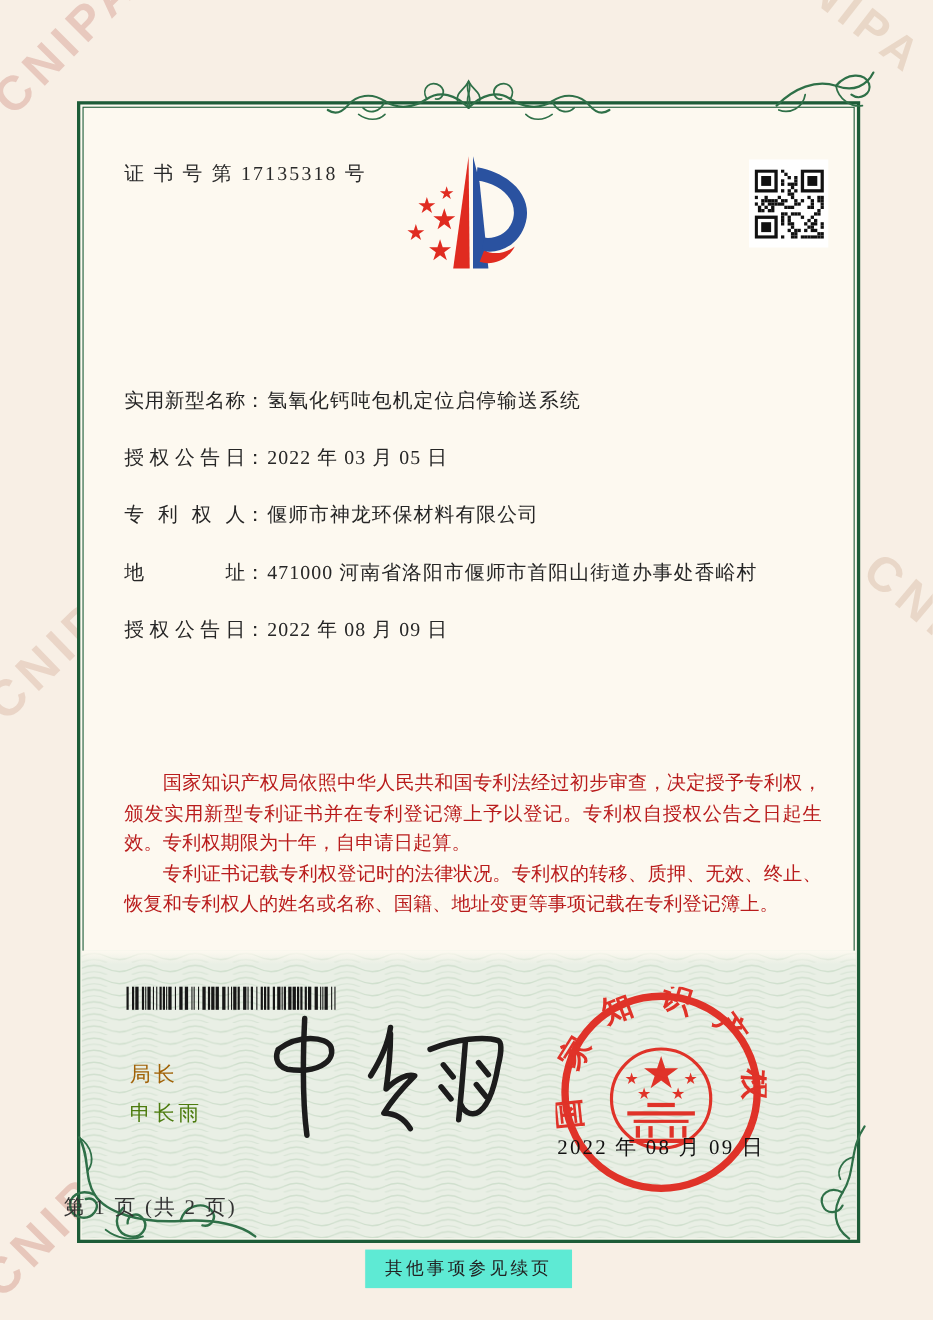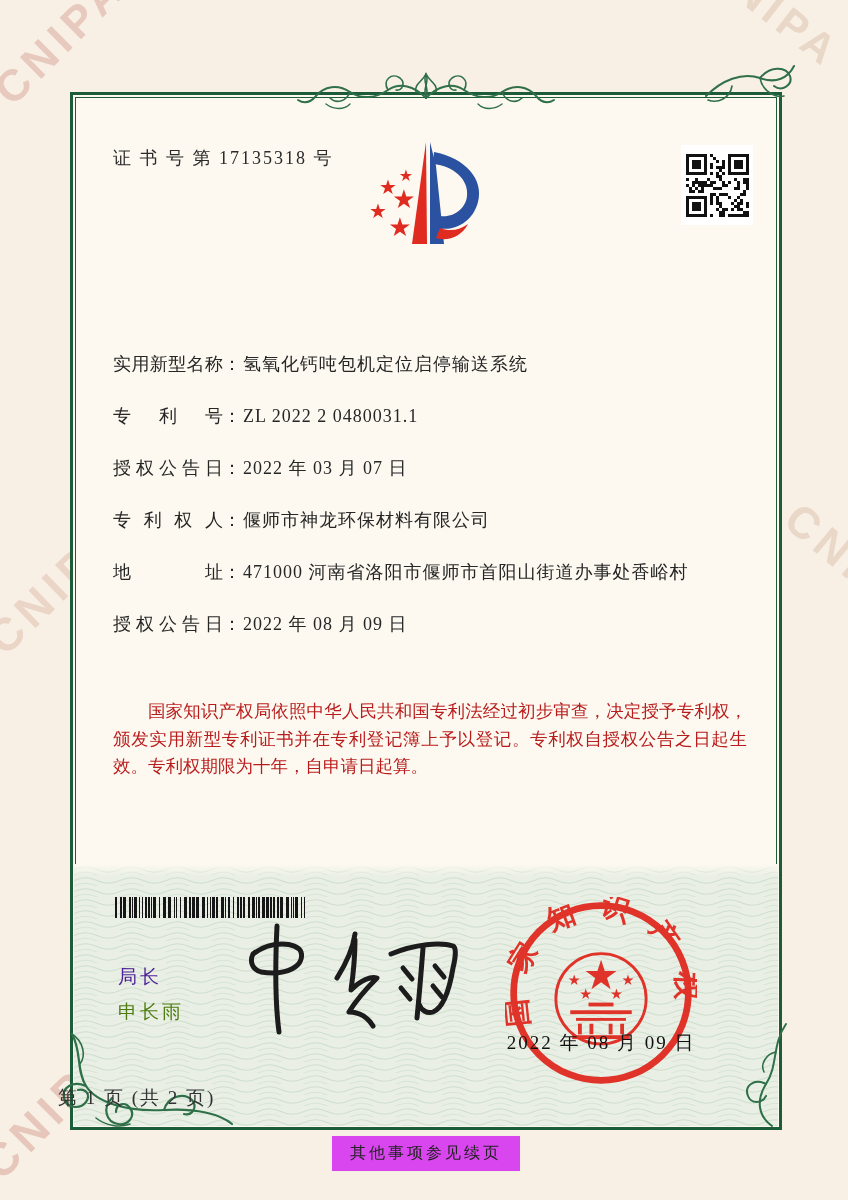--- a/index.html
+++ b/index.html
@@ -31,33 +31,33 @@
   .field-value{letter-spacing:1px;}
   .pair2{position:absolute;left:337px;top:0;}
 
   .body-text{position:absolute;left:113px;top:698px;width:634px;font-size:17.5px;
              line-height:27.5px;color:#b91c1c;text-align:justify;}
   .body-text p{margin:0;text-indent:2em;}
 
   .barcode{position:absolute;left:115px;top:897px;width:190px;height:21px;display:flex;}
   .barcode span{display:block;height:100%;}
 
-  .sig-title{position:absolute;left:118px;top:964px;font-size:19px;color:#4c1d95;letter-spacing:3px;}
+  .sig-title{position:absolute;left:118px;top:964px;font-size:19px;color:#a16207;letter-spacing:3px;}
   .sig-name{position:absolute;left:118px;top:999px;font-size:19px;color:#4d7c0f;letter-spacing:3px;}
   .sig-script{position:absolute;left:235px;top:918px;}
 
   .seal{position:absolute;left:505px;top:897px;opacity:.93;}
   .seal-date{position:absolute;left:505px;top:1030px;width:192px;text-align:center;
              font-size:19px;letter-spacing:2px;color:#111;}
 
   .page-num{position:absolute;left:58px;top:1085px;width:712px;text-align:left;
             font-size:19px;color:#333;letter-spacing:2px;}
 
   .cont-note{position:absolute;left:70px;top:1136px;width:712px;text-align:center;}
-  .cont-note span{display:inline-block;background:#d946ef;padding:7px 18px;font-size:16px;
+  .cont-note span{display:inline-block;background:#5eead4;padding:7px 18px;font-size:16px;
                   color:#222;letter-spacing:3px;box-shadow:0 0 2px rgba(0,0,0,0.04);}
 
   .orn{position:absolute;pointer-events:none;}
 </style>
 </head>
 <body>
 
 <div class="page">
 
   <span class="wm" style="left:-22px;top:14px;transform:rotate(-45deg);font-size:44px;color:rgba(205,140,125,0.38);">CNIPA</span>
@@ -263,38 +263,36 @@
         <rect x="6" y="48" width="9" height="9" fill="#111111"></rect>
       </svg>
   </div>
 
 
   <div class="fields">
     <div class="field-row">
       <span class="field-label">实用新型名称</span><span class="field-colon">：</span><span class="field-value">氢氧化钙吨包机定位启停输送系统</span>
     </div>
     <div class="field-row">
-      <span class="field-label">专利号</span><span class="field-colon">：</span><span class="field-value">ZL 2022 2 0480031.1</span>
-    </div>
-    <div class="field-row">
-      <span class="field-label">授权公告日</span><span class="field-colon">：</span><span class="field-value">2022 年 03 月 07 日</span>
+      <span class="field-label">授权公告日</span><span class="field-colon">：</span><span class="field-value">2022 年 03 月 05 日</span>
     </div>
     <div class="field-row">
       <span class="field-label">专利权人</span><span class="field-colon">：</span><span class="field-value">偃师市神龙环保材料有限公司</span>
     </div>
     <div class="field-row">
       <span class="field-label">地址</span><span class="field-colon">：</span><span class="field-value">471000 河南省洛阳市偃师市首阳山街道办事处香峪村</span>
     </div>
     <div class="field-row">
       <span class="field-label">授权公告日</span><span class="field-colon">：</span><span class="field-value">2022 年 08 月 09 日</span>
     </div>
   </div>
 
   <div class="body-text">
     <p>国家知识产权局依照中华人民共和国专利法经过初步审查，决定授予专利权，颁发实用新型专利证书并在专利登记簿上予以登记。专利权自授权公告之日起生效。专利权期限为十年，自申请日起算。</p>
+    <p>专利证书记载专利权登记时的法律状况。专利权的转移、质押、无效、终止、恢复和专利权人的姓名或名称、国籍、地址变更等事项记载在专利登记簿上。</p>
   </div>
 
   <div class="barcode" id="barcode">
       <span style="width: 2px; background: rgb(22, 22, 22);"></span>
       <span style="width: 3px; background: transparent;"></span>
       <span style="width: 2px; background: rgb(22, 22, 22);"></span>
       <span style="width: 1px; background: transparent;"></span>
       <span style="width: 3px; background: rgb(22, 22, 22);"></span>
       <span style="width: 3px; background: transparent;"></span>
       <span style="width: 2px; background: rgb(22, 22, 22);"></span>

